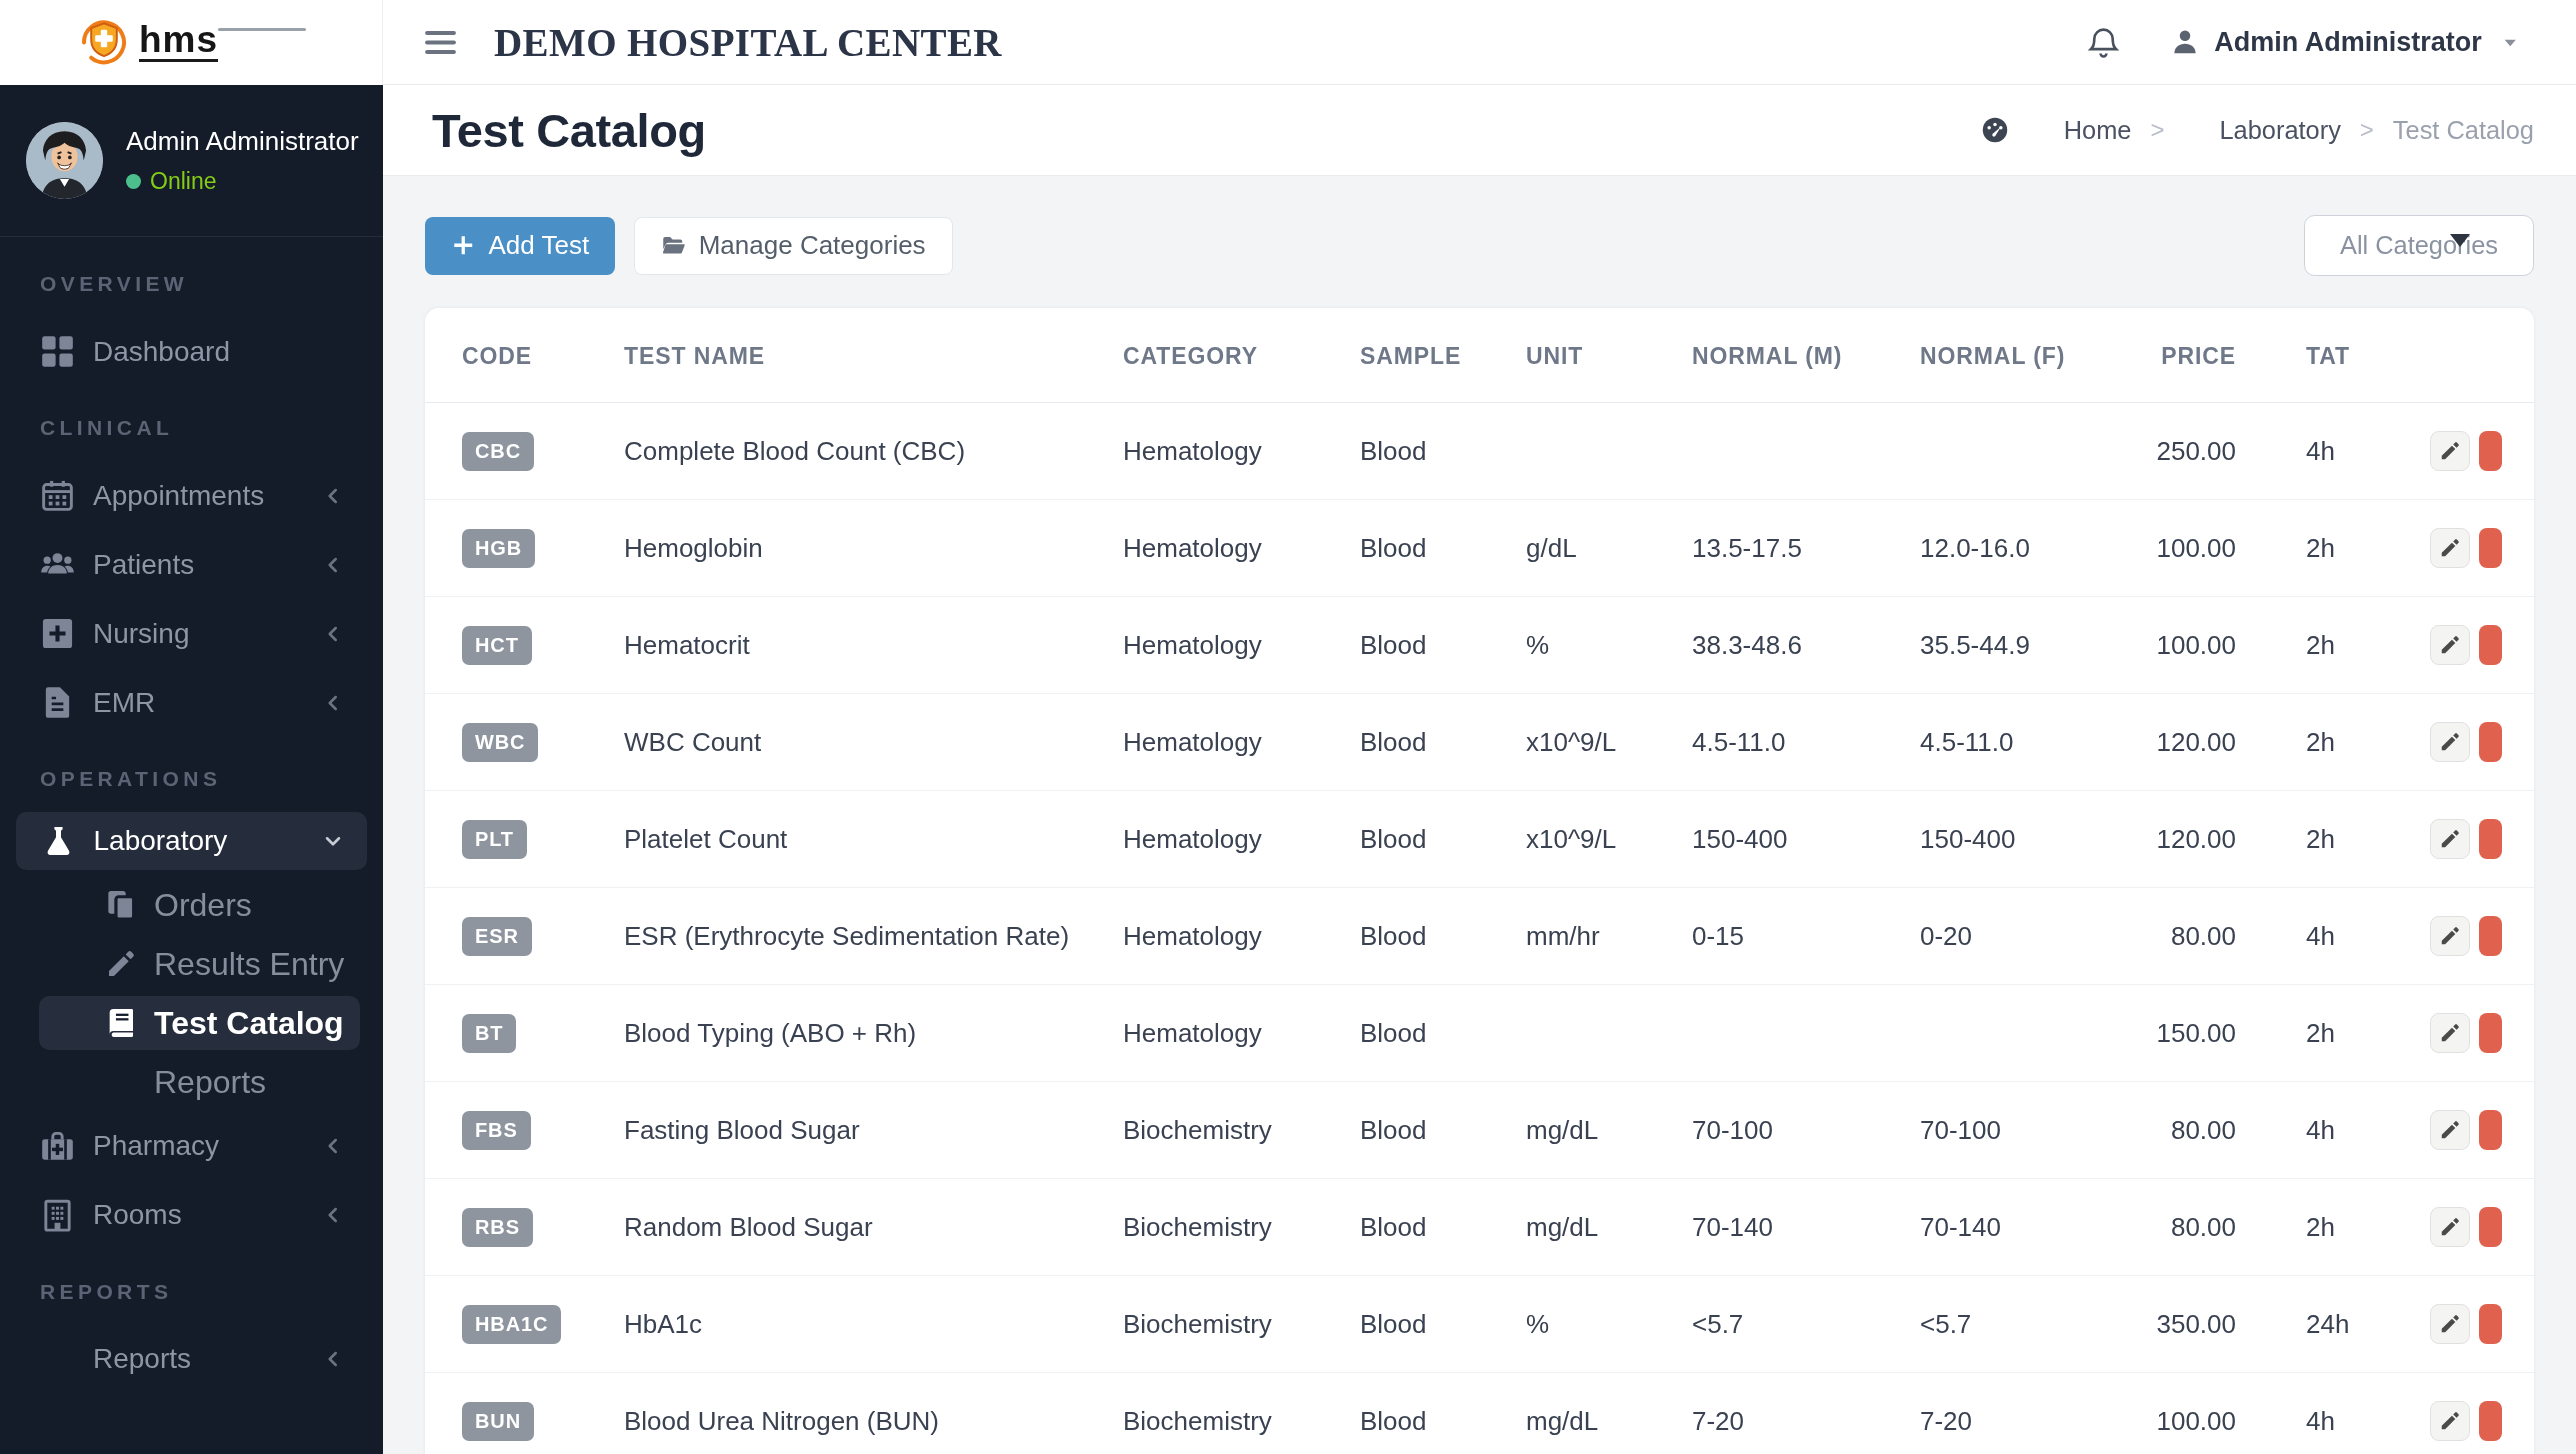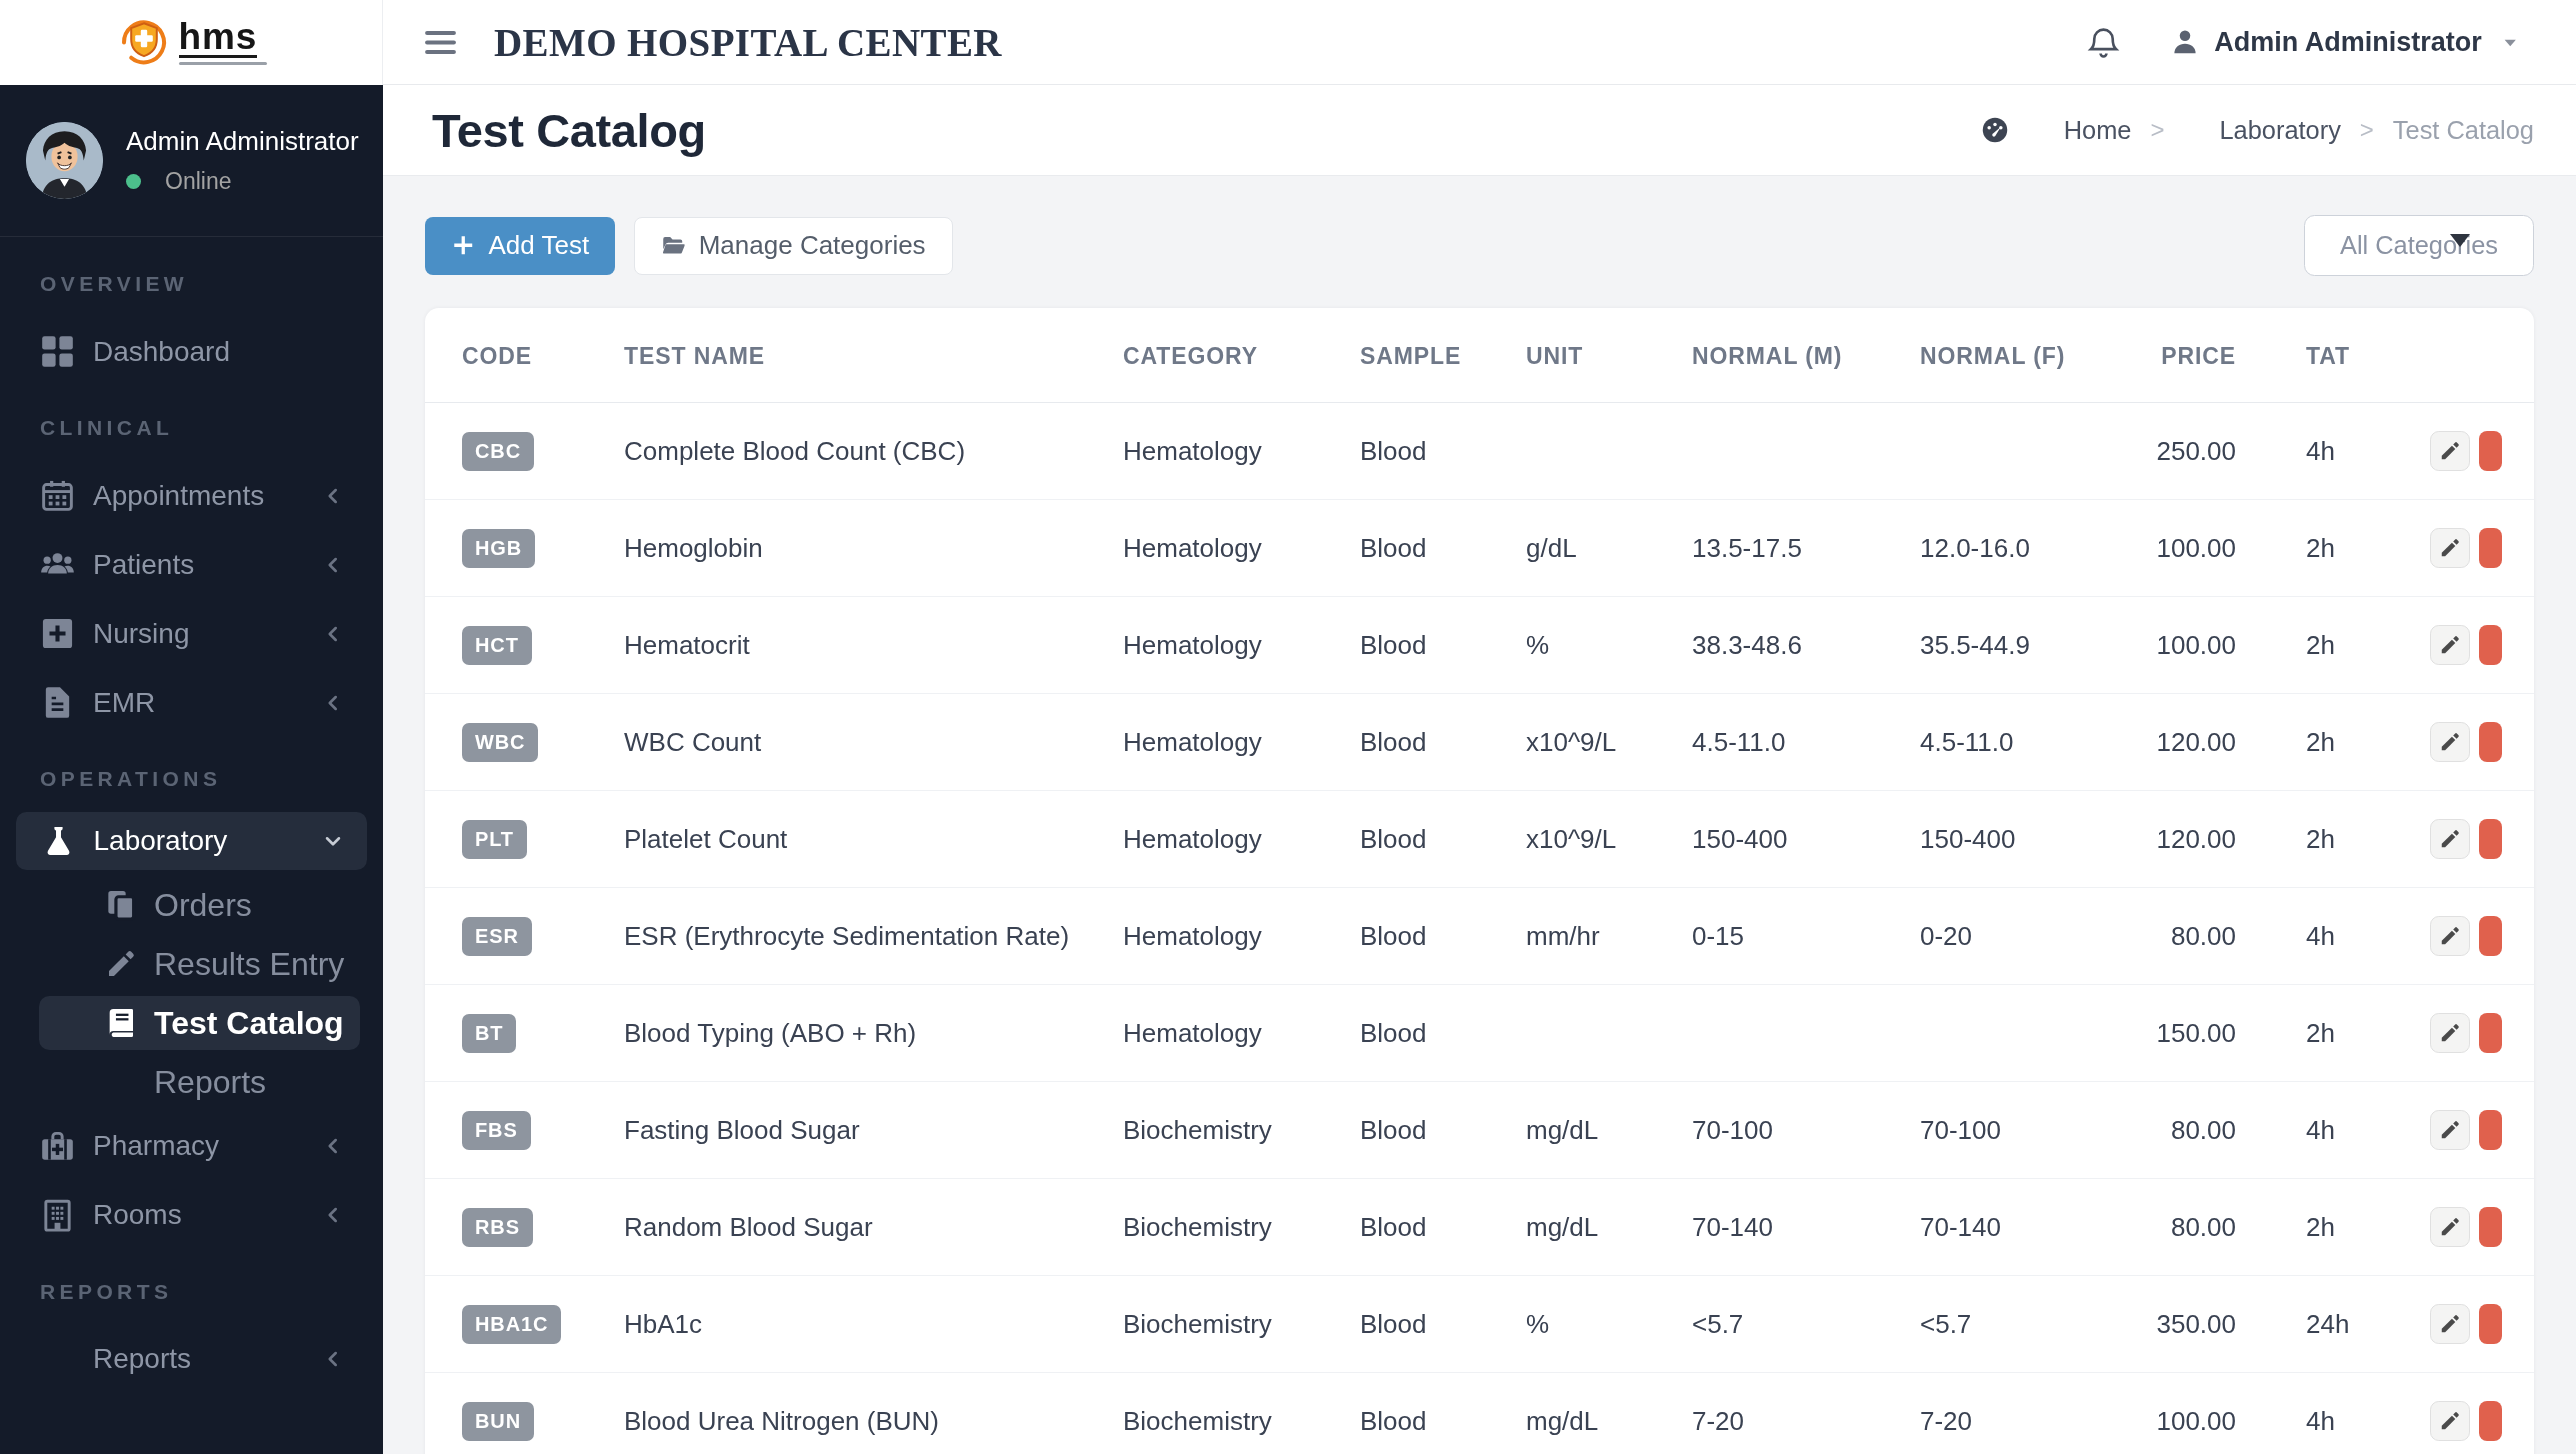--- a/index.html
+++ b/index.html
@@ -5,29 +5,29 @@
   * { margin:0; padding:0; box-sizing:border-box; }
   html,body { width:2576px; height:1454px; overflow:hidden; background:#f3f4f6;
     font-family:"Liberation Sans", sans-serif; }
   .app { display:flex; width:2576px; height:1454px; }
 
   
   .sidebar { flex:0 0 383px; width:383px; background:#141b29; display:flex; flex-direction:column; overflow:hidden; }
   .logo-strip { height:85px; background:#fff; border-right:0.9px solid #eceef1; display:flex; align-items:center; justify-content:center; flex:0 0 85px; }
   .logo { display:flex; align-items:center; gap:7px; }
   .logo svg { width:56px; height:53px; }
-  .logo-txt { display:flex; flex-direction:column; align-items:flex-start; }
+  .logo-txt { display:flex; align-items:flex-start; }
   .logo-word { font-size:37px; font-weight:bold; color:#161616; line-height:0.9; letter-spacing:0.9px; border-bottom:3.5px solid #1a1a1a; padding-bottom:1.8px;}
   .logo-tag { width:88px; height:3.5px; background:#9aa0a8; margin-top:4.4px; border-radius:1.8px; }
 
   .user-block { display:flex; align-items:center; gap:23px; padding:37px 17.5px 37px 26px; }
   .avatar { width:77px; height:77px; border-radius:50%; overflow:hidden; flex:0 0 77px; background:#a9bac9; }
   .avatar svg { width:100%; height:100%; display:block; }
   .user-name { color:#fff; font-size:26px; }
-  .user-status { margin-top:10.5px; display:flex; align-items:center; gap:24px; color:#a3a3a3; font-size:23px; }
+  .user-status { margin-top:10.5px; display:flex; align-items:center; gap:9px; color:#84cc16; font-size:23px; }
   .status-dot { width:15px; height:15px; border-radius:50%; background:#4cc08c; }
   .sidebar-divider { border:none; border-top:0.9px solid rgba(255,255,255,0.08); }
 
   .nav { padding-top:5.3px; overflow:hidden; }
   .section-label { color:#5b6474; font-size:21px; font-weight:bold; letter-spacing:4.4px; padding-left:40px; margin:30px 0 21px; }
   .nav-item { height:69px; display:flex; align-items:center; padding:0 37px 0 40px; color:#8e96a6; font-size:28px; cursor:pointer; }
   .nav-item .ico { width:53px; flex:0 0 53px; color:#7d8596; display:flex; align-items:center; }
   .nav-item .ico svg { width:35px; height:35px; }
   .nav-item.no-ico .lbl { margin-left:53px; }
   .nav-item .chev { margin-left:auto; color:#6b7383; display:flex; }

